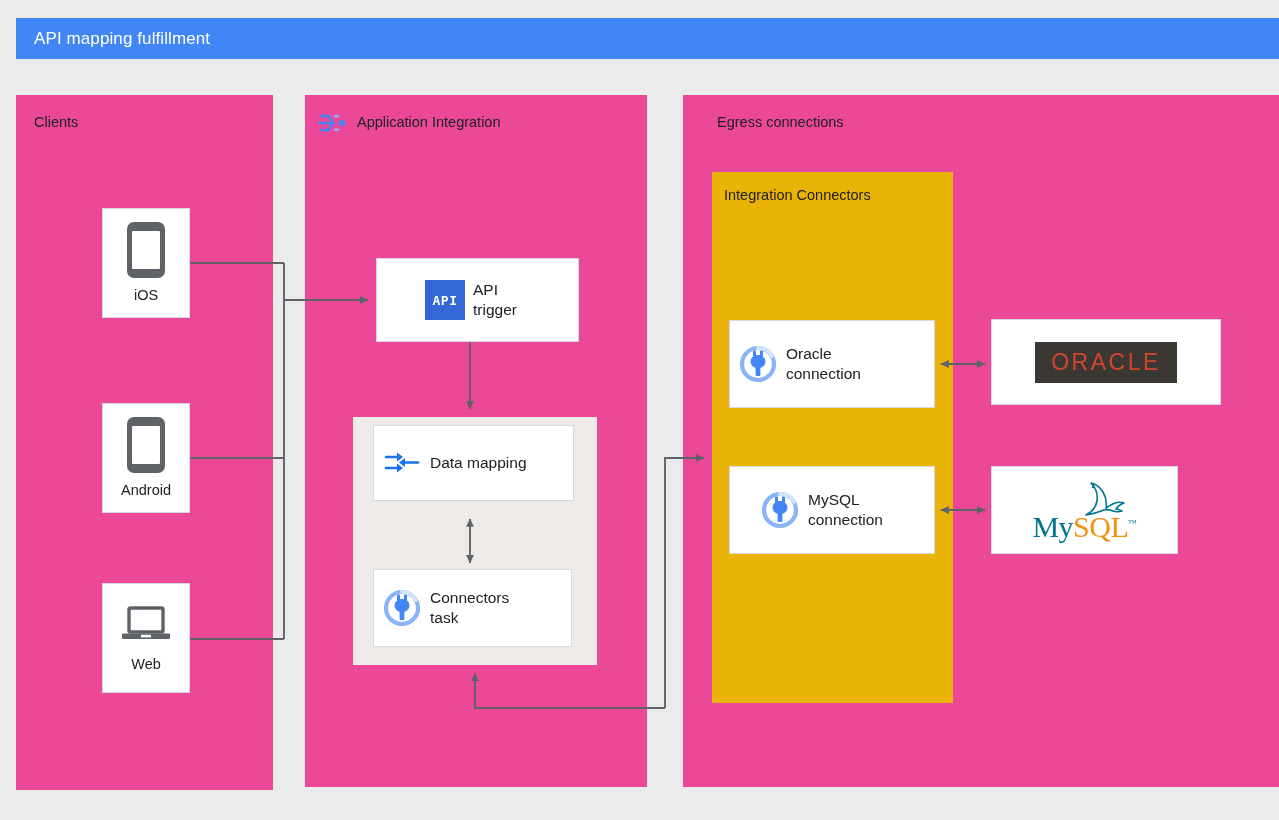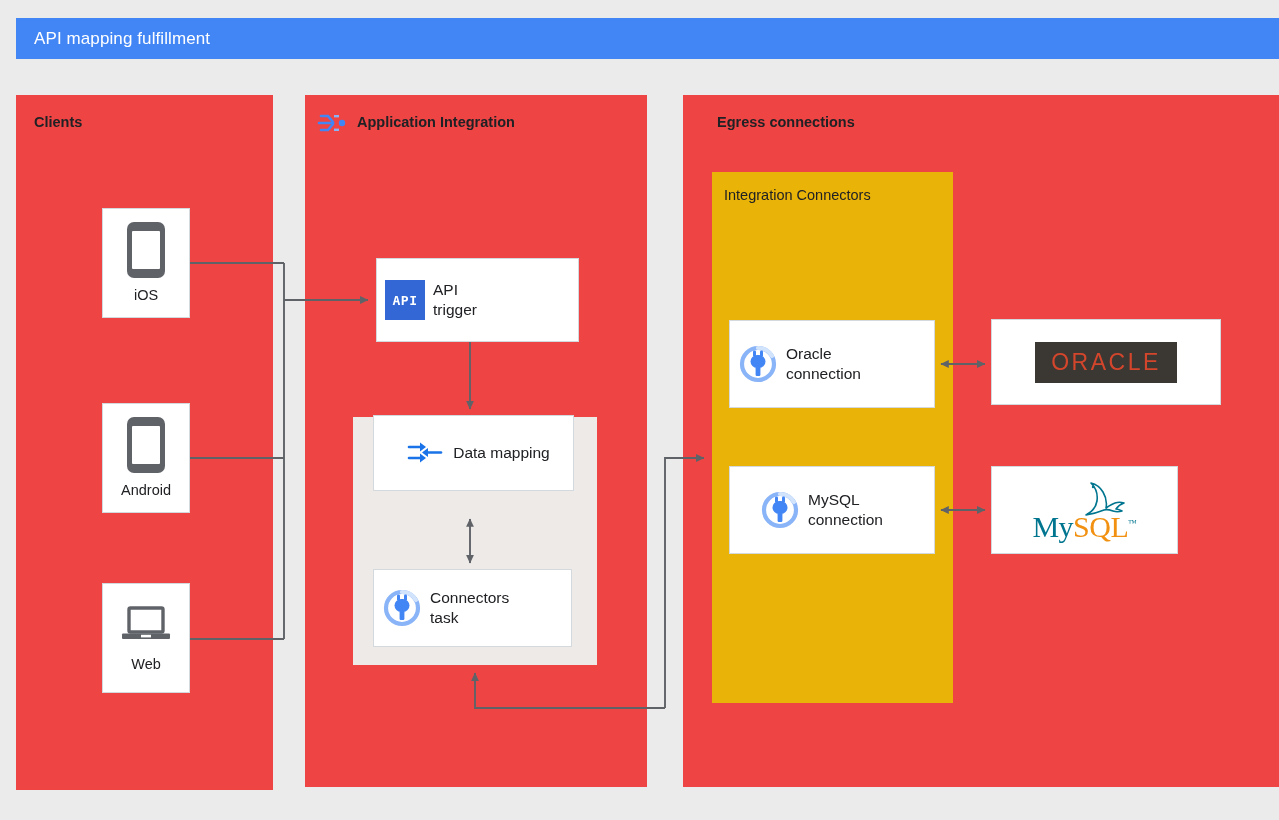--- a/index.html
+++ b/index.html
@@ -31,22 +31,21 @@
   }
   .title-bar .title-text {
     color: #ffffff;
     font-size: 17px;
     padding-left: 18px;
     letter-spacing: 0.1px;
   }
   
   .zone {
     position: absolute;
-    background: #ef4444;
-    font-weight: bold;
+    background: #ec4899;
   }
   .zone-label {
     position: absolute;
     font-size: 14.5px;
     color: #202124;
     white-space: nowrap;
   }
   #zone-clients  { left: 16px;  top: 95px; width: 257px; height: 695px; }
   #zone-appint   { left: 305px; top: 95px; width: 342px; height: 692px; }
   #zone-egress   { left: 683px; top: 95px; width: 596px; height: 692px; }
@@ -104,22 +103,22 @@
     flex: 0 0 56px;
     display: flex;
     align-items: center;
     justify-content: center;
   }
 
   #node-ios        { left: 102px; top: 208px; width: 88px; height: 110px; }
   #node-android    { left: 102px; top: 403px; width: 88px; height: 110px; }
   #node-web        { left: 102px; top: 583px; width: 88px; height: 110px; }
 
-  #node-api-trigger{ left: 376px; top: 258px; width: 203px; height: 84px; }
-  #node-datamap    { left: 373px; top: 415px; width: 201px; height: 76px; justify-content: center; }
+  #node-api-trigger{ left: 376px; top: 258px; width: 203px; height: 84px; padding-left: 40px; }
+  #node-datamap    { left: 373px; top: 425px; width: 201px; height: 76px; }
   #node-conn-task  { left: 373px; top: 569px; width: 199px; height: 78px; }
 
   #node-oracle-conn{ left: 729px; top: 320px; width: 206px; height: 88px; }
   #node-mysql-conn { left: 729px; top: 466px; width: 206px; height: 88px; padding-left: 22px; }
   #node-oracle-db  { left: 991px; top: 319px; width: 230px; height: 86px; }
   #node-mysql-db   { left: 991px; top: 466px; width: 187px; height: 88px; font-family: Liberation Serif, serif; }
 
   .db-node { justify-content: center; }
 
   

